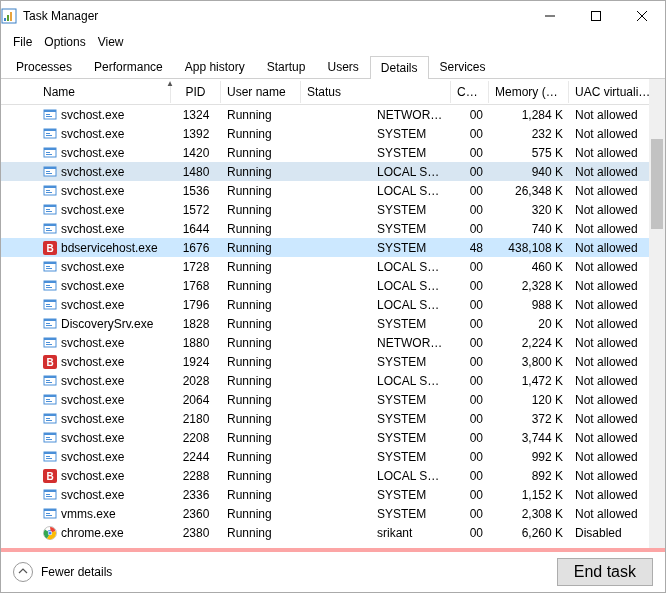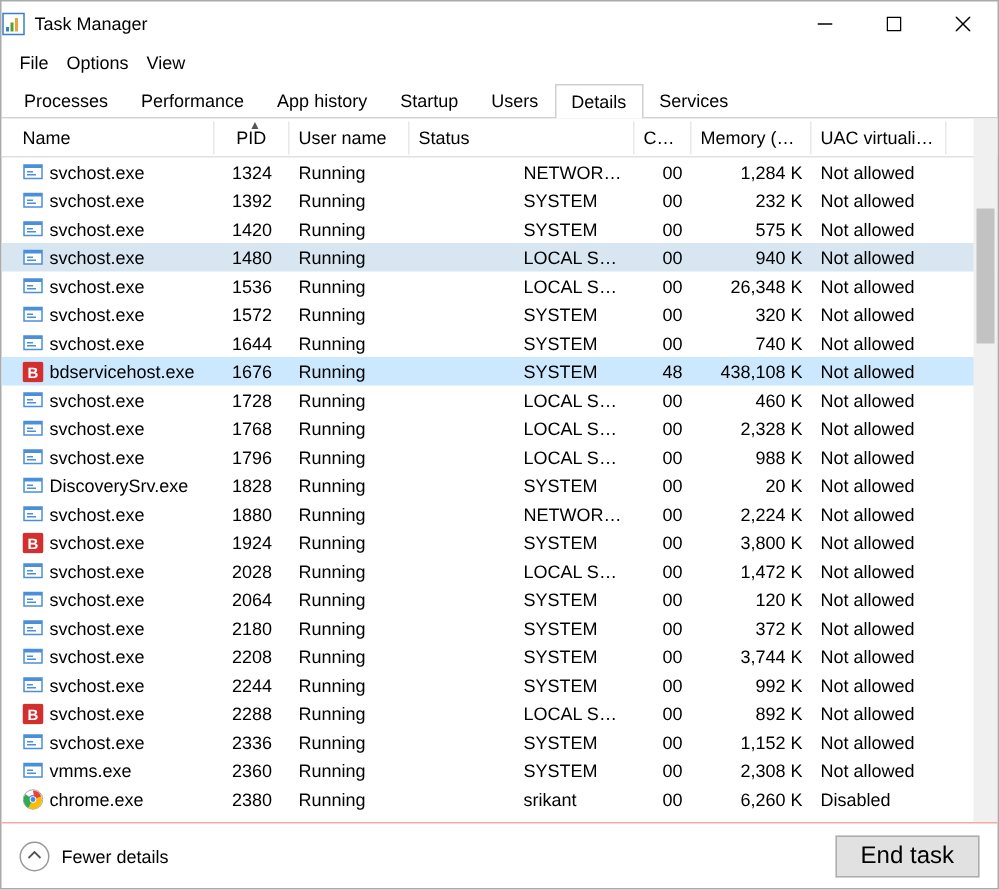--- a/index.html
+++ b/index.html
@@ -17,28 +17,28 @@
 .table-wrap { flex: 1; overflow: hidden; position: relative; border-top: none; }
 .headers { display: flex; font-size: 12px; border-bottom: 1px solid #e0e0e0; height: 26px; align-items: center; padding-left: 8px; background: #fff; position: relative; }
 .headers .col { border-right: 1px solid #e8e8e8; padding: 4px 6px; white-space: nowrap; overflow: hidden; text-overflow: ellipsis; }
 .sort-arrow { position: absolute; left: 165px; top: 0; font-size: 8px; color: #555; }
 .body { overflow-y: auto; height: calc(100% - 26px); }
 .row { display: flex; font-size: 12px; height: 19px; align-items: center; padding-left: 8px; }
 .row.sel1 { background: #d8e6f2; }
 .row.sel2 { background: #cce8ff; }
 .row .cell { padding: 0 6px; white-space: nowrap; overflow: hidden; text-overflow: ellipsis; }
 .proc-icon { width: 14px; height: 14px; margin-right: 4px; flex-shrink: 0; display: inline-flex; }
-.c-name { width: 134px; display: flex; align-items: center; }
+.c-name { width: 134px; display: flex; align-items: center; margin-left: 28px; }
 .c-pid { width: 50px; text-align: center; }
 .c-status { width: 150px; }
 .c-user { width: 80px; }
 .c-cpu { width: 38px; text-align: right; }
 .c-mem { width: 80px; text-align: right; }
 .c-uac { width: 90px; }
-.footer { border-top: 1px solid #fca5a5; height: 44px; display: flex; align-items: center; padding: 0 12px; justify-content: space-between; font-size: 12px; }
+.footer { border-top: 4px solid #fca5a5; height: 44px; display: flex; align-items: center; padding: 0 12px; justify-content: space-between; font-size: 12px; }
 .fewer { display: flex; align-items: center; gap: 8px; }
 .fewer .circ { width: 20px; height: 20px; border: 1px solid #999; border-radius: 50%; display: flex; align-items: center; justify-content: center; }
 .end-btn { padding: 4px 16px; border: 1px solid #adadad; background: #e1e1e1; font-size: 16px; }
 .vscroll { position: absolute; right: 0; top: 0; width: 16px; height: 100%; background: #f0f0f0; }
 .vscroll .thumb { position: absolute; left: 2px; right: 2px; top: 60px; height: 90px; background: #c2c2c2; }
 </style>
 </head>
 <body>
 
 <div class="titlebar">

